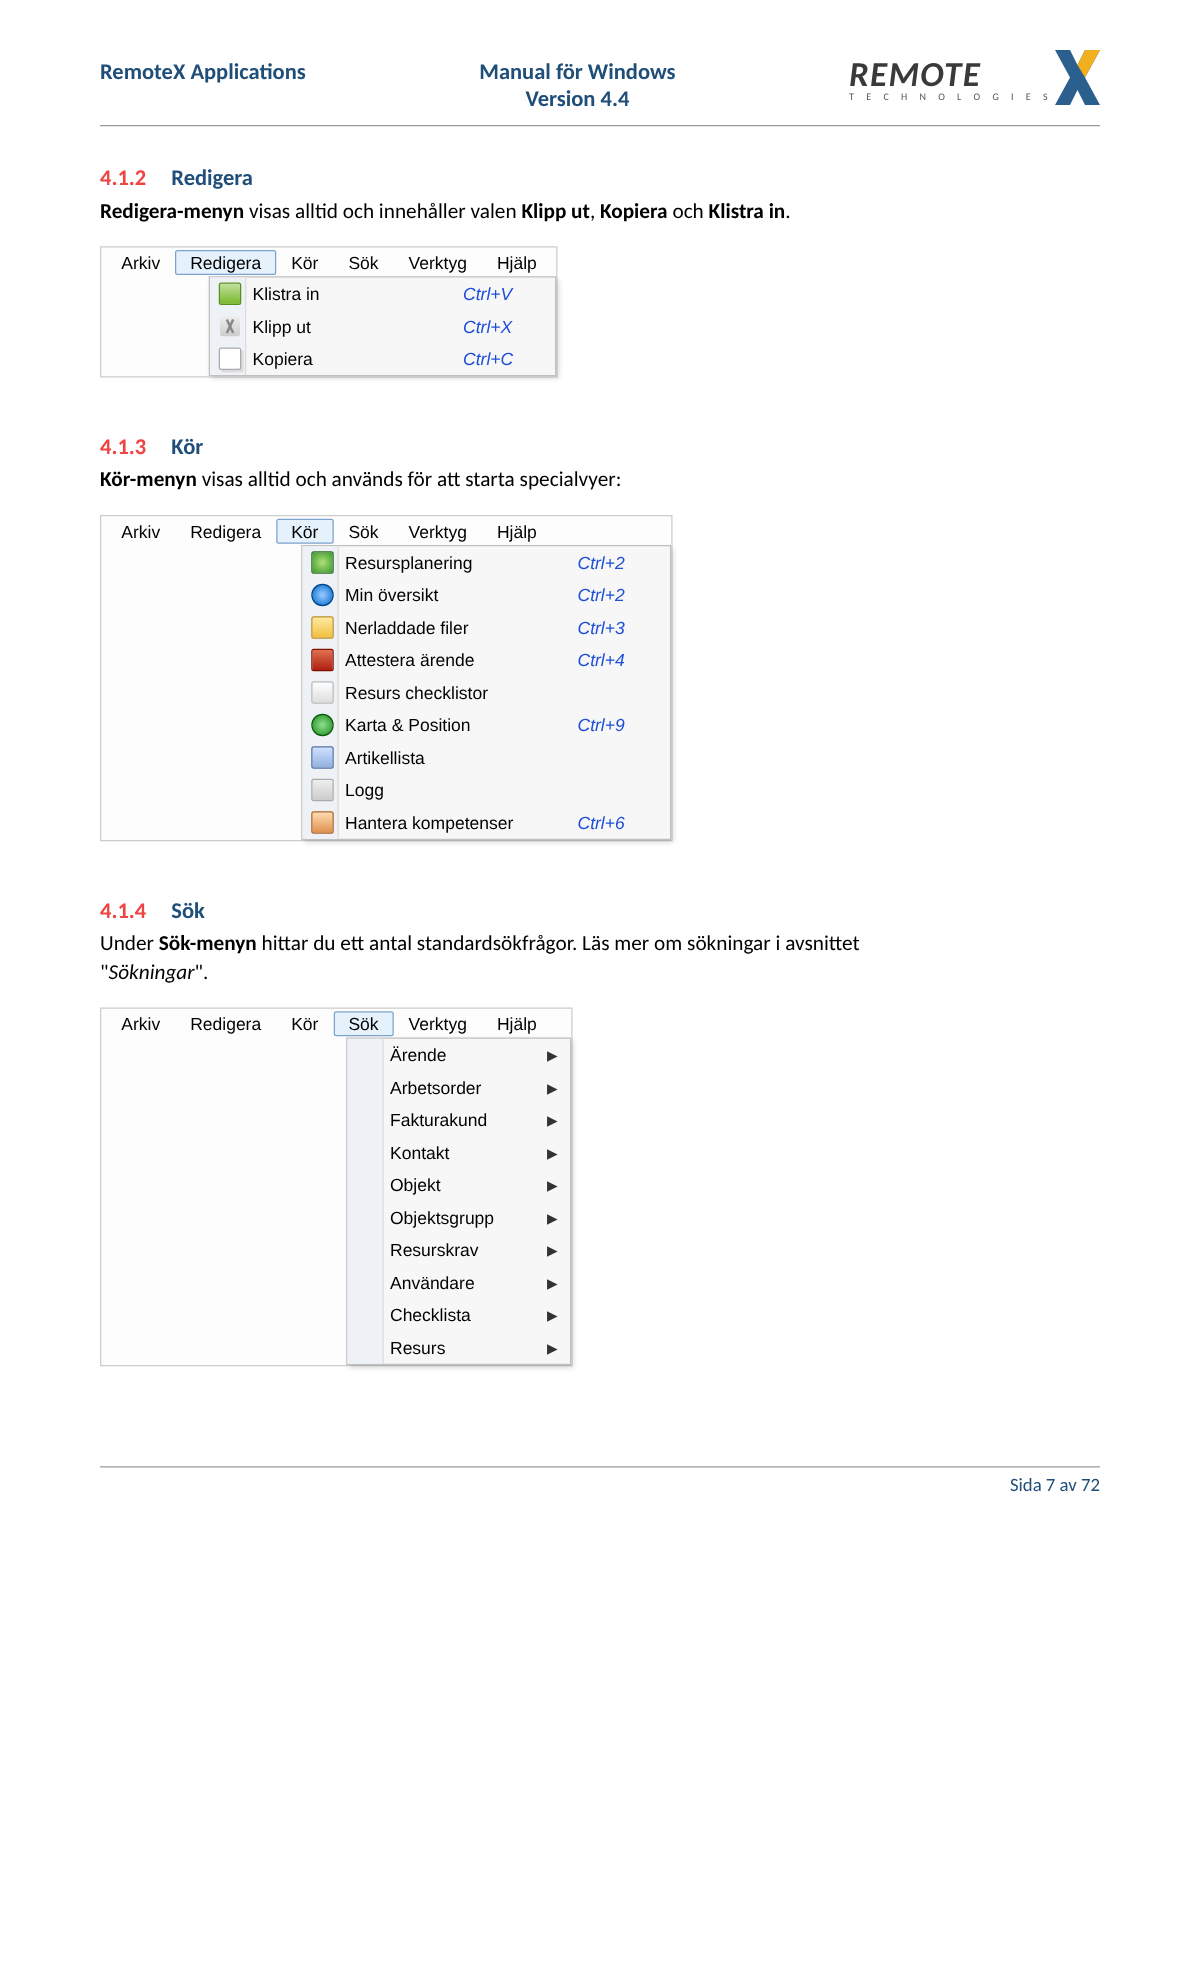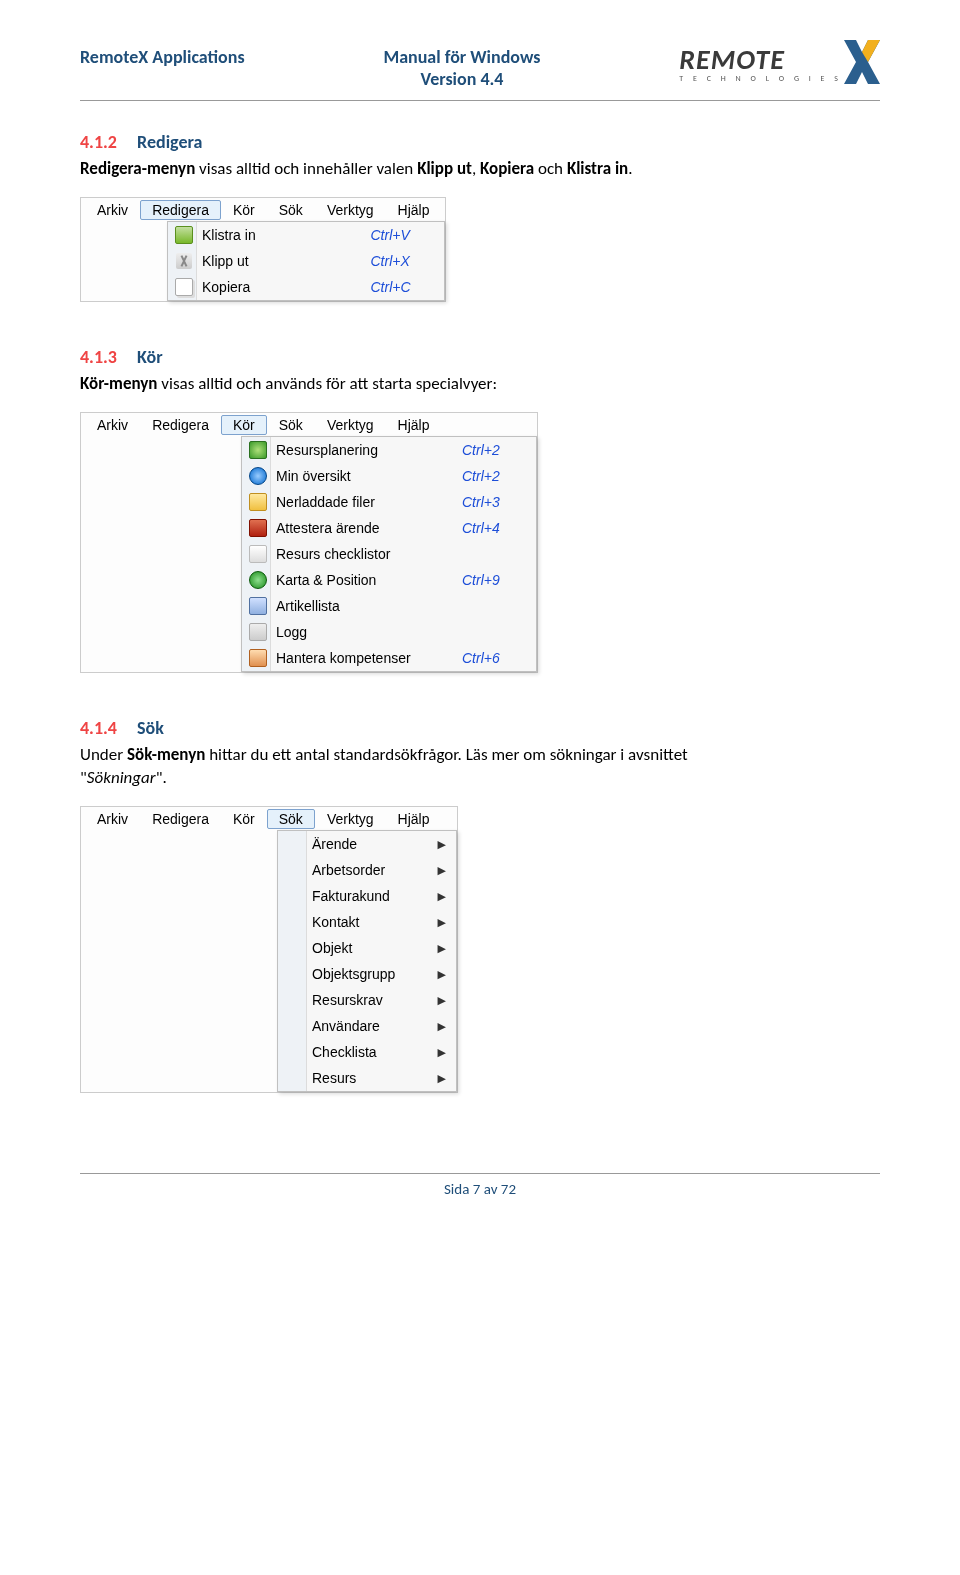--- a/index.html
+++ b/index.html
@@ -183,21 +183,21 @@
   .ico-list { background: linear-gradient(#d0e0ff,#90b0e0); border:1px solid #5070a0;}
   .ico-log { background: linear-gradient(#eee,#ccc); border:1px solid #aaa;}
   .ico-user { background: linear-gradient(#fff0b0,#e0c050); border:1px solid #b09020;}
   .ico-grid { background: linear-gradient(#b0e0ff,#50a0e0); border:1px solid #2060a0;}
   .ico-comp { background: linear-gradient(#ffdcb0,#e09050); border:1px solid #b06020;}
 
   .footer {
     border-top: 1px solid #999;
     margin-top: 60px;
     padding-top: 6px;
-    text-align: center;
+    text-align: right;
     color: #1F4E79;
     font-size: 15px;
   }
 </style>
 </head>
 <body>
 
 <div class="page">
 
   <div class="header">

